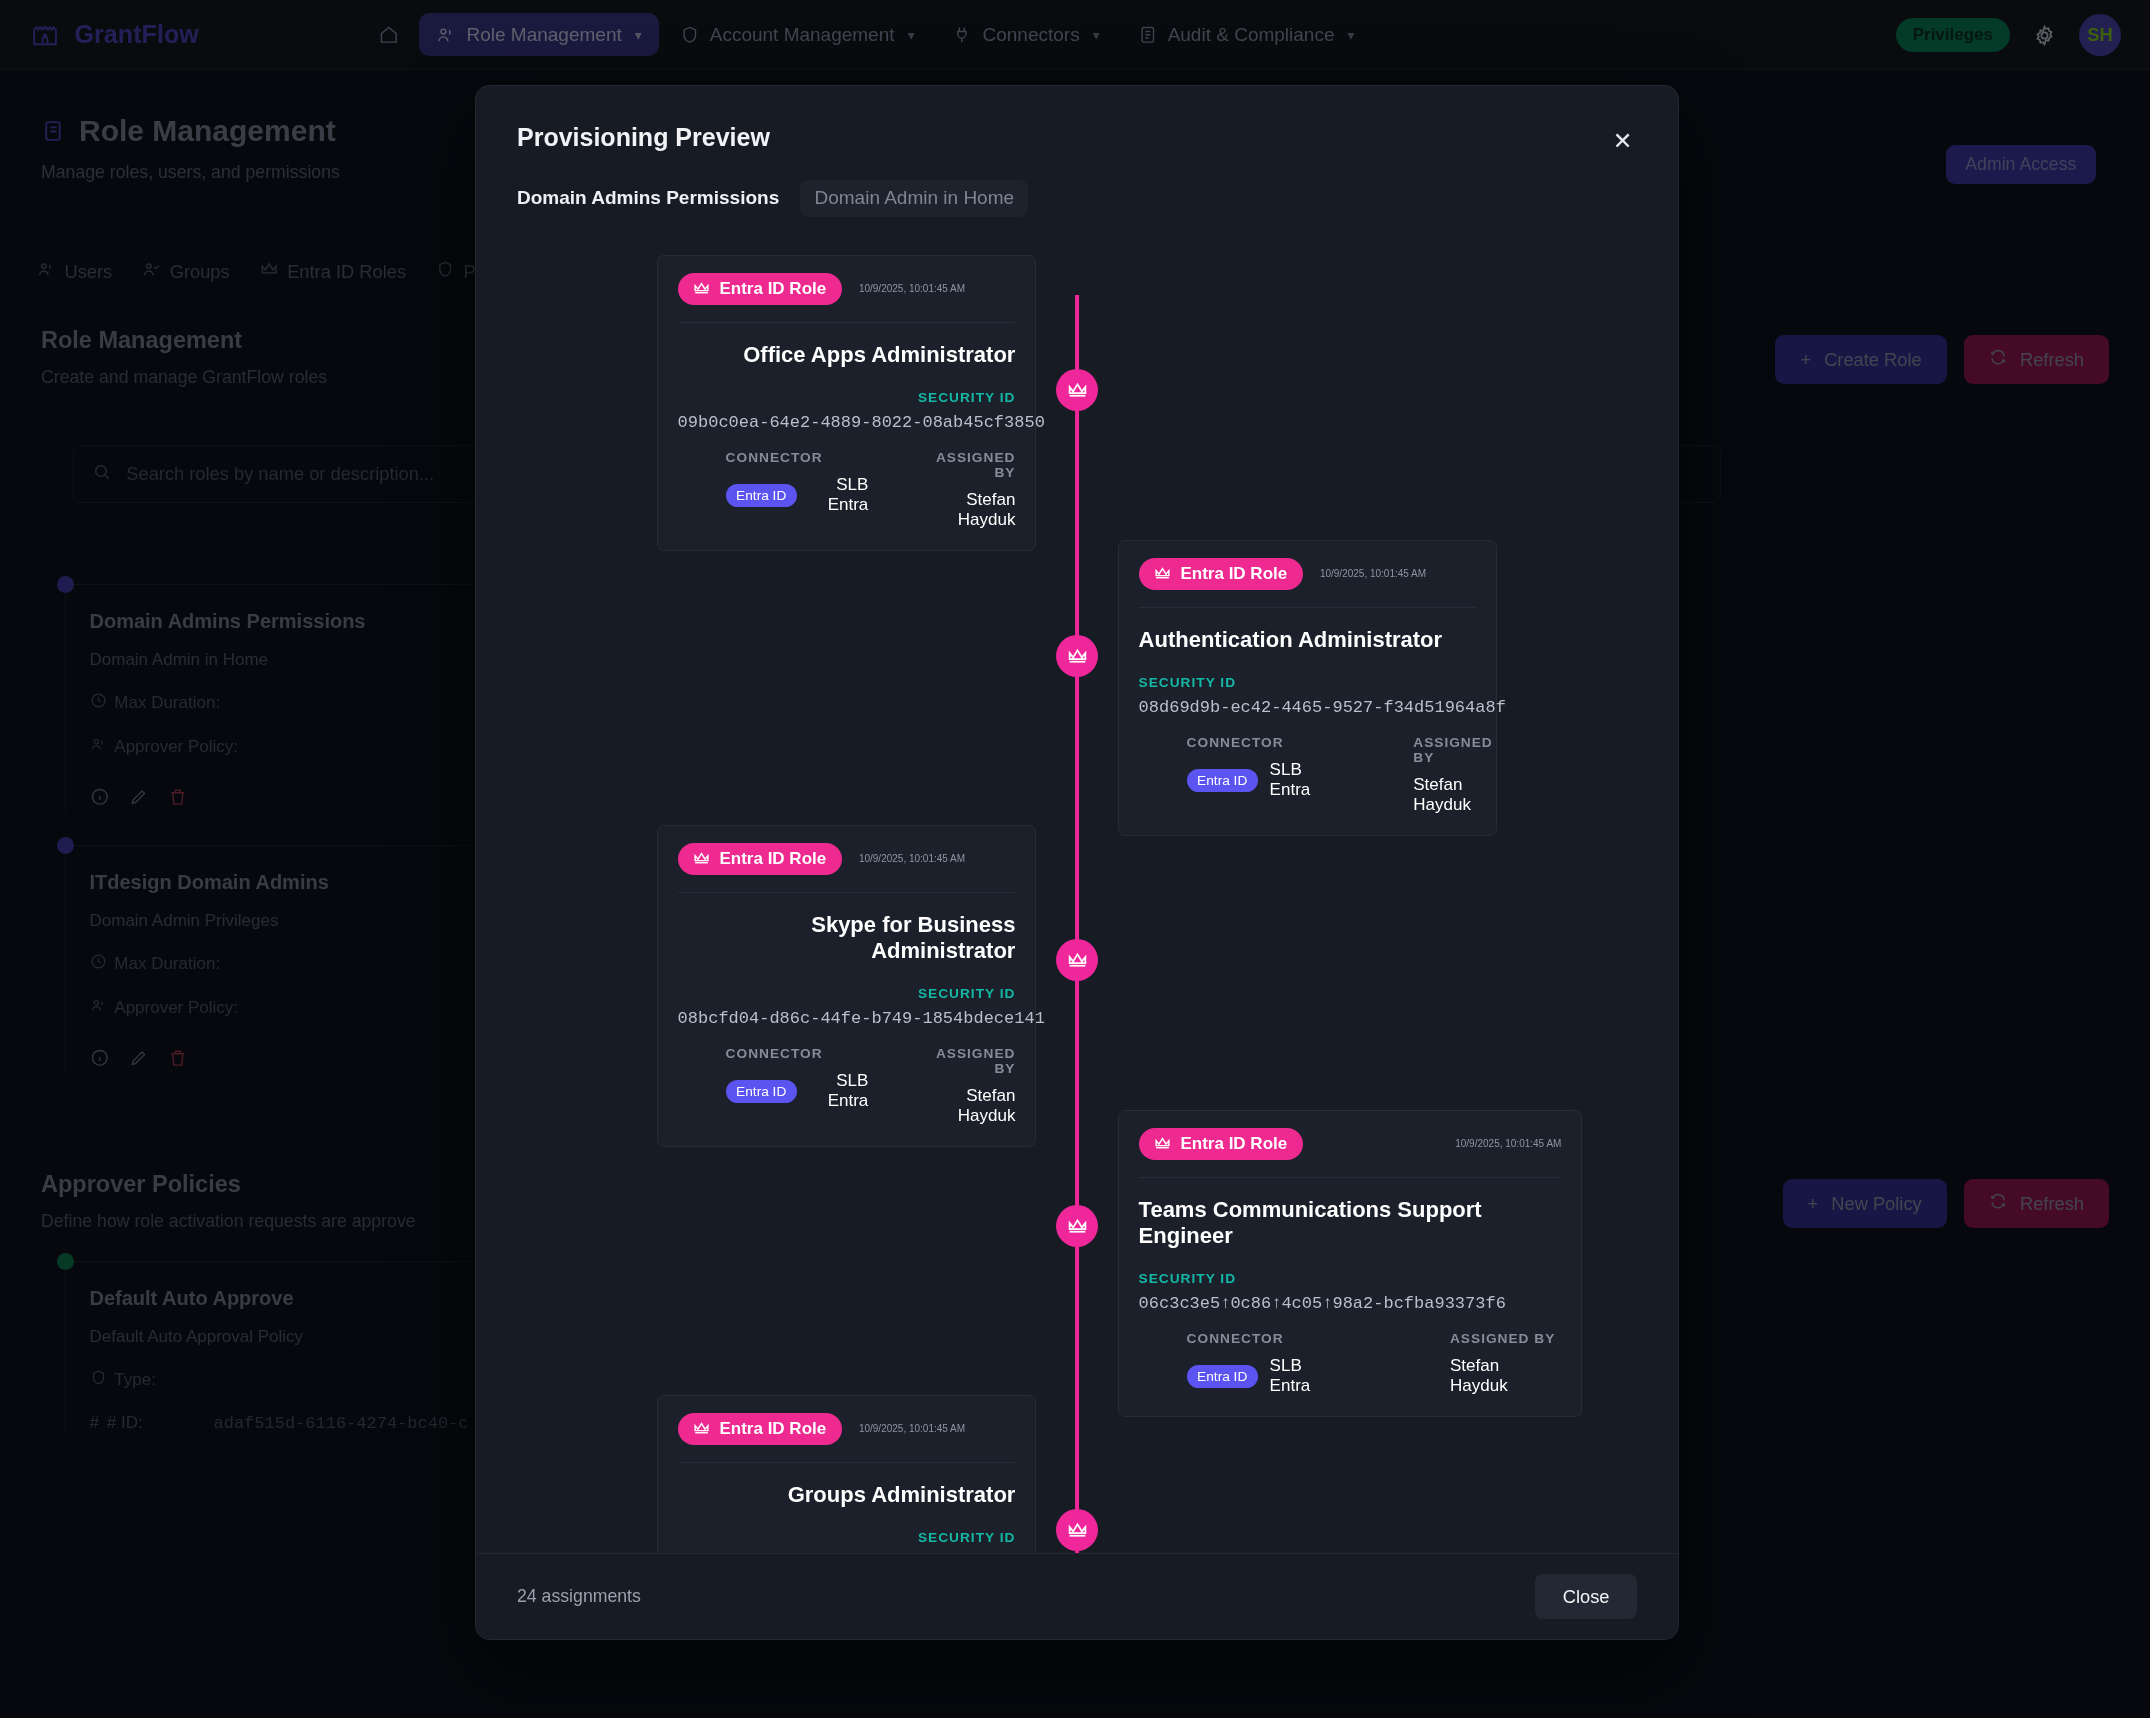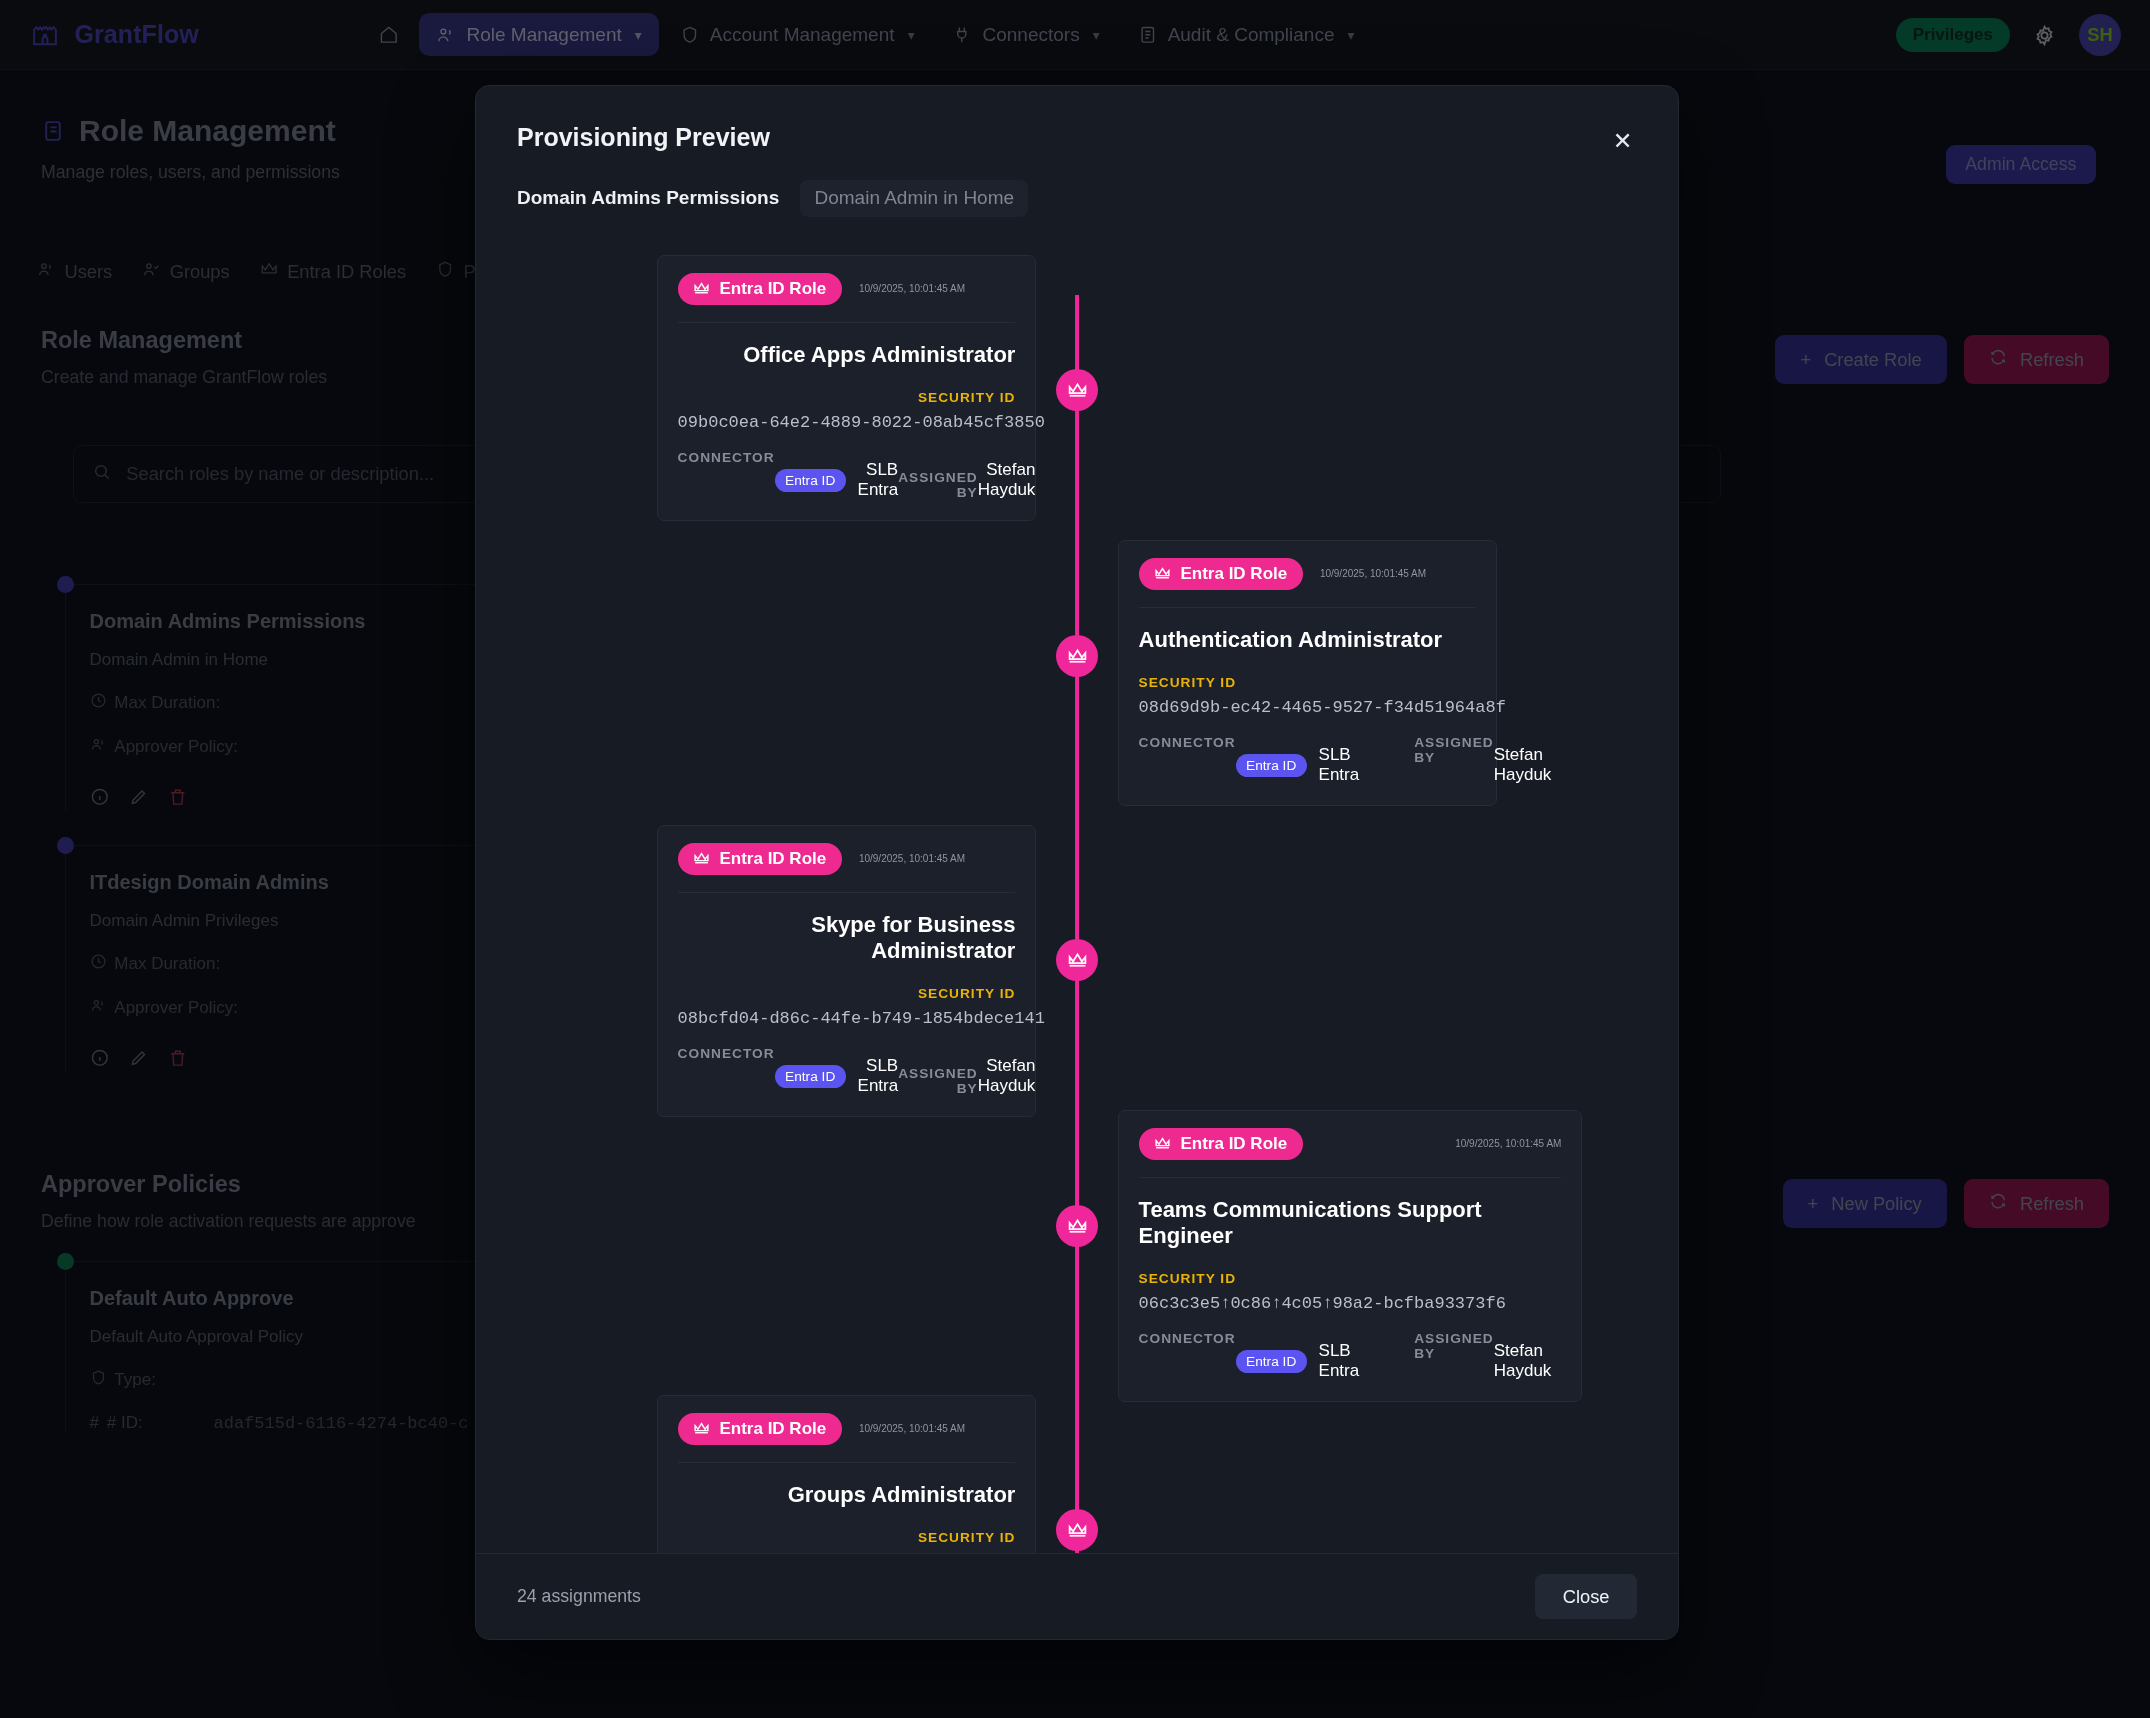--- a/index.html
+++ b/index.html
@@ -157,31 +157,31 @@
   .chip-role {
     display: inline-flex; align-items: center; gap: 9.2px;
     background: #ee2a90; color: #ffffff; font-size: 17px; font-weight: 600;
     padding: 5.9px 15.7px; border-radius: 653px;
   }
   .chip-role svg { width: 17px; height: 17px; display: block; }
   .tl-time { color: #8e94a2; font-size: 10px; white-space: nowrap; }
   .tl-div { height: 0.7px; background: #262c38; margin: 17px 0 19.6px 0; }
   .tl-name { color: #ffffff; font-size: 22px; font-weight: 700; }
   .lab {
-    color: #eab308; font-size: 13.7px; font-weight: 700; letter-spacing: 1px;
+    color: #14b8a6; font-size: 13.7px; font-weight: 700; letter-spacing: 1px;
     margin-top: 22px;
   }
   .sid {
     color: #b9bfcc; font-size: 17px; margin-top: 7.8px;
     font-family: "Liberation Mono", monospace;
   }
   .tl-foot { display: flex; gap: 0; margin-top: 18.3px; }
   .tl-row.left  .tl-foot { justify-content: space-between; }
   .tl-row.right .tl-foot { justify-content: flex-start; gap: 55px; }
-  .foot-col { display: flex; flex-direction: row; }
+  .foot-col { display: flex; flex-direction: column; margin-left: 48px; }
   .tl-row.left .foot-col { align-items: flex-start; }
   .tl-row.left .foot-col.rightcol { align-items: flex-end; }
   .foot-lab { color: #868c99; font-size: 13.7px; font-weight: 700; letter-spacing: 1px; }
   .foot-val { color: #ffffff; font-size: 17px; margin-top: 10.5px; display: flex; align-items: center; gap: 11.8px; }
   .chip-entra {
     background: #5b54f0; color: #ffffff; font-size: 13.7px;
     padding: 3.9px 10.5px; border-radius: 653px; white-space: nowrap;
   }
 
   .node {

